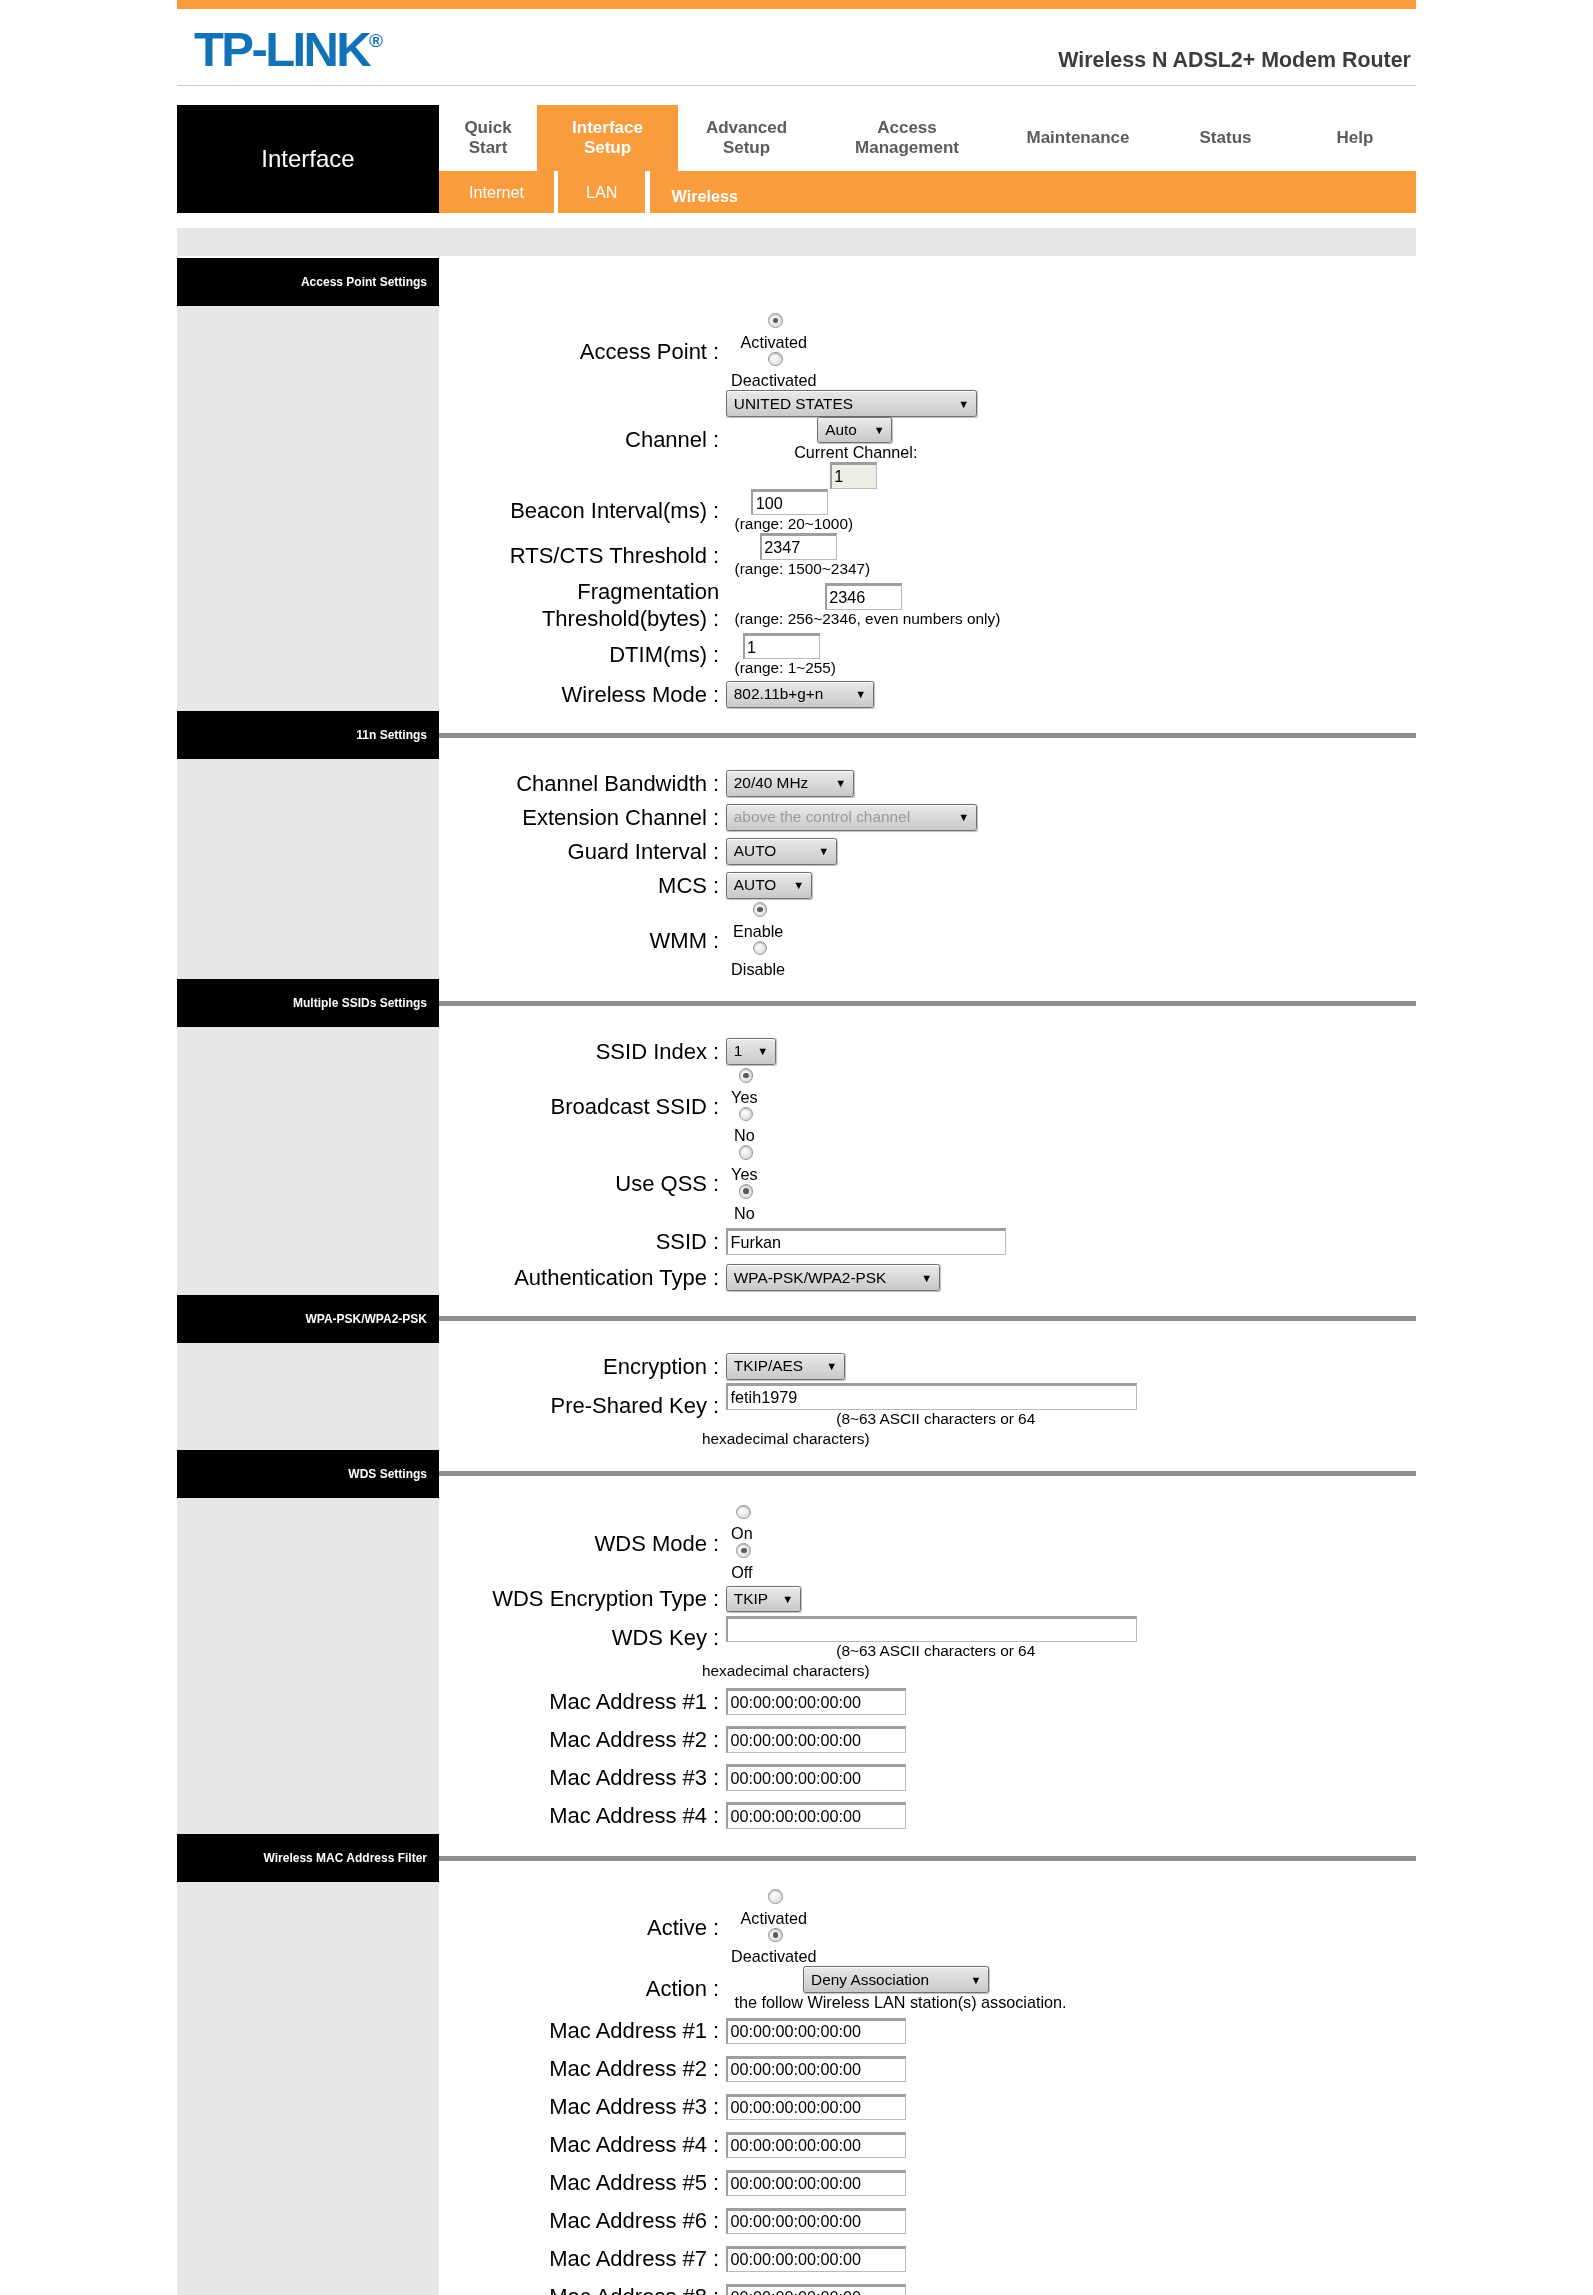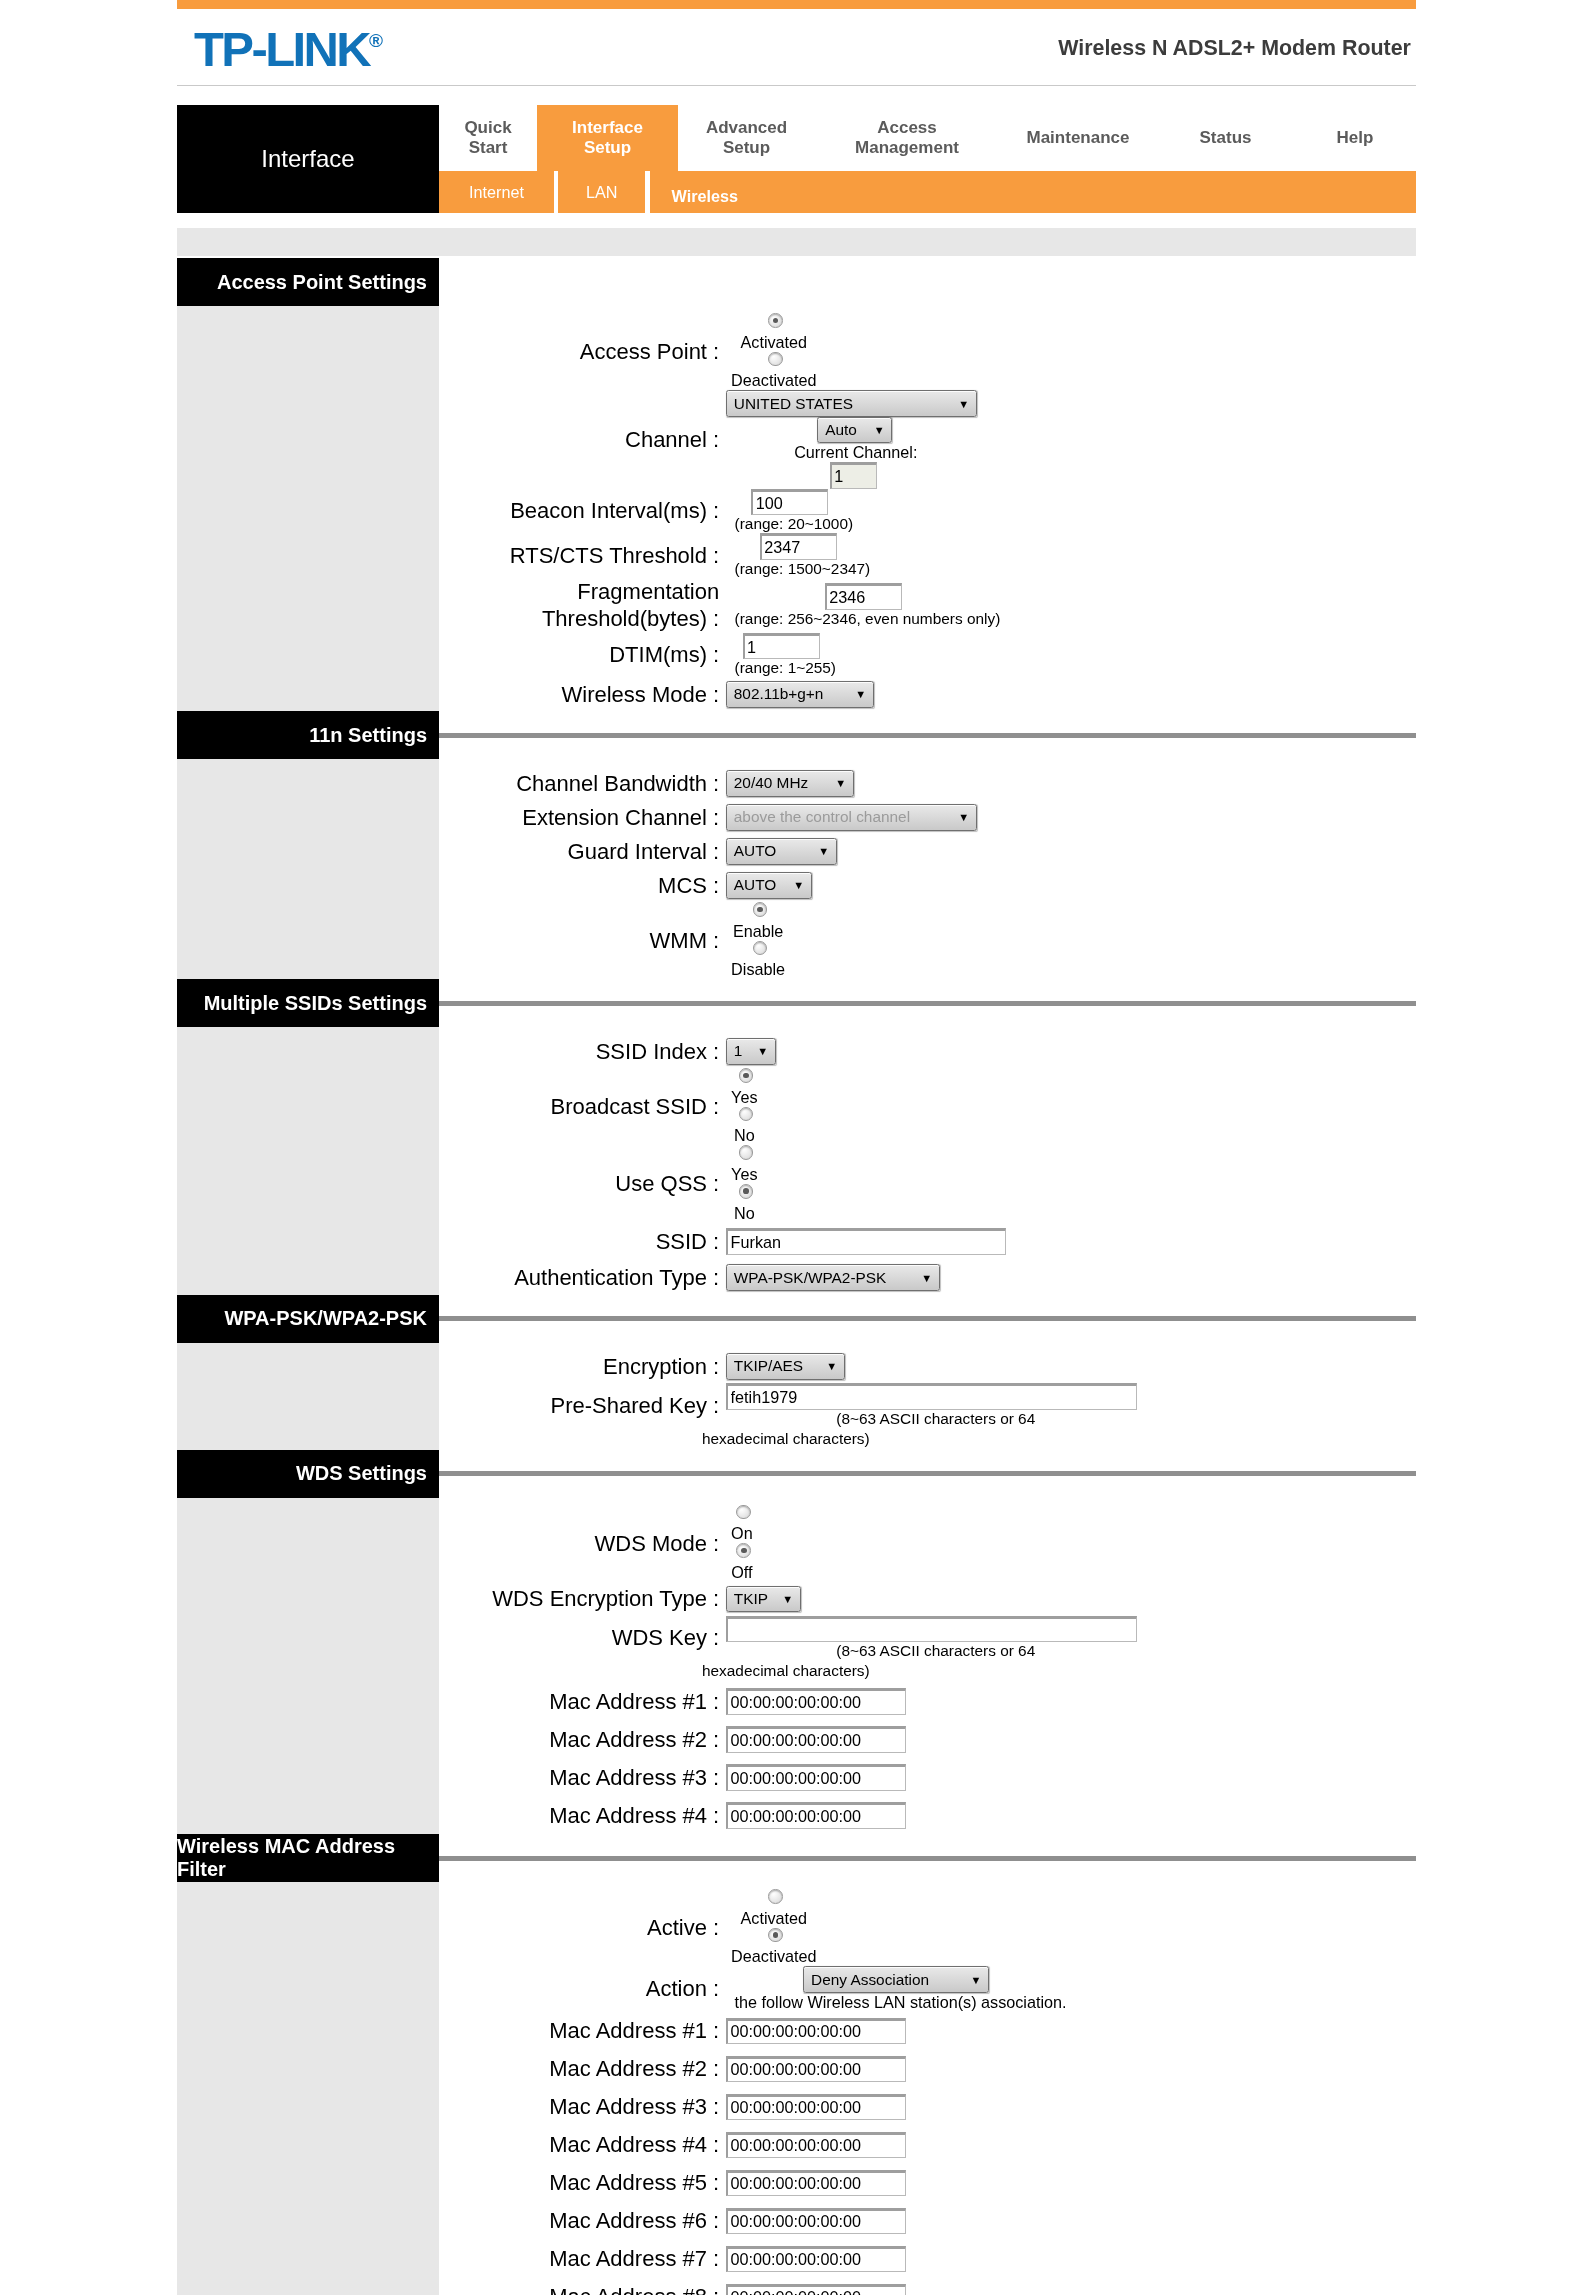--- a/index.html
+++ b/index.html
@@ -13,21 +13,21 @@
   .page { width:1239px; margin-left:177px; }
 
   
   .topbar { height:9.4px; background:#f89c3e; }
 
   
   .header { height:77px; position:relative; border-bottom:1.7px solid #c9c9c9; background:#fff; }
   .logo { position:absolute; left:17px; top:12px; font-size:49px; font-weight:bold;
           color:#1172b8; letter-spacing:-2.6px; }
   .logo sup { font-size:19px; letter-spacing:0; vertical-align:19px; }
-  .product-title { position:absolute; right:5.1px; bottom:24px; font-size:21.4px;
+  .product-title { position:absolute; right:5.1px; bottom:12px; font-size:21.4px;
                    font-weight:bold; color:#3c3c3c; }
 
   .nav-gap { height:19px; background:#fff; }
 
   
   .nav { display:flex; height:108px; }
   .nav-side { width:262px; background:#000; color:#fff; font-size:24px;
               display:flex; align-items:center; justify-content:center; }
   .nav-right { flex:1; display:flex; flex-direction:column; }
   .tabs { height:66px; display:flex; background:#fff; }
@@ -44,21 +44,21 @@
   .subtab.wide { width:188px; justify-content:flex-start; padding-left:22px; }
   .subtab.active { font-weight:bold;margin-top:9px; }
   .vsep { width:4.3px; height:100%; background:#fff; }
 
   .gap-a { height:14.5px; background:#fff; }
   .spacer { height:28px; background:#e7e7e7; }
   .gap-b { height:2.6px; background:#fff; }
 
   
   .section-header { display:flex; align-items:center; height:48px; background:#fff; }
-  .hdr-box { width:262px; height:100%; background:#000; color:#fff; font-size:20px;
+  .hdr-box { width:262px; height:100%; background:#000; color:#fff; font-size:12px;
              font-weight:bold; display:flex; align-items:center; justify-content:flex-end;
              padding-right:12px; }
   .hdr-line { flex:1; height:5.1px; background:#8f8f8f; }
   .section-header.no-line .hdr-line { background:transparent; }
 
   .section-body { display:flex; }
   .side { width:262px; background:#e7e7e7; }
   .form { flex:1; padding-top:6.8px; background:#fff; }
 
   .row { display:flex; align-items:center; min-height:34px; }

